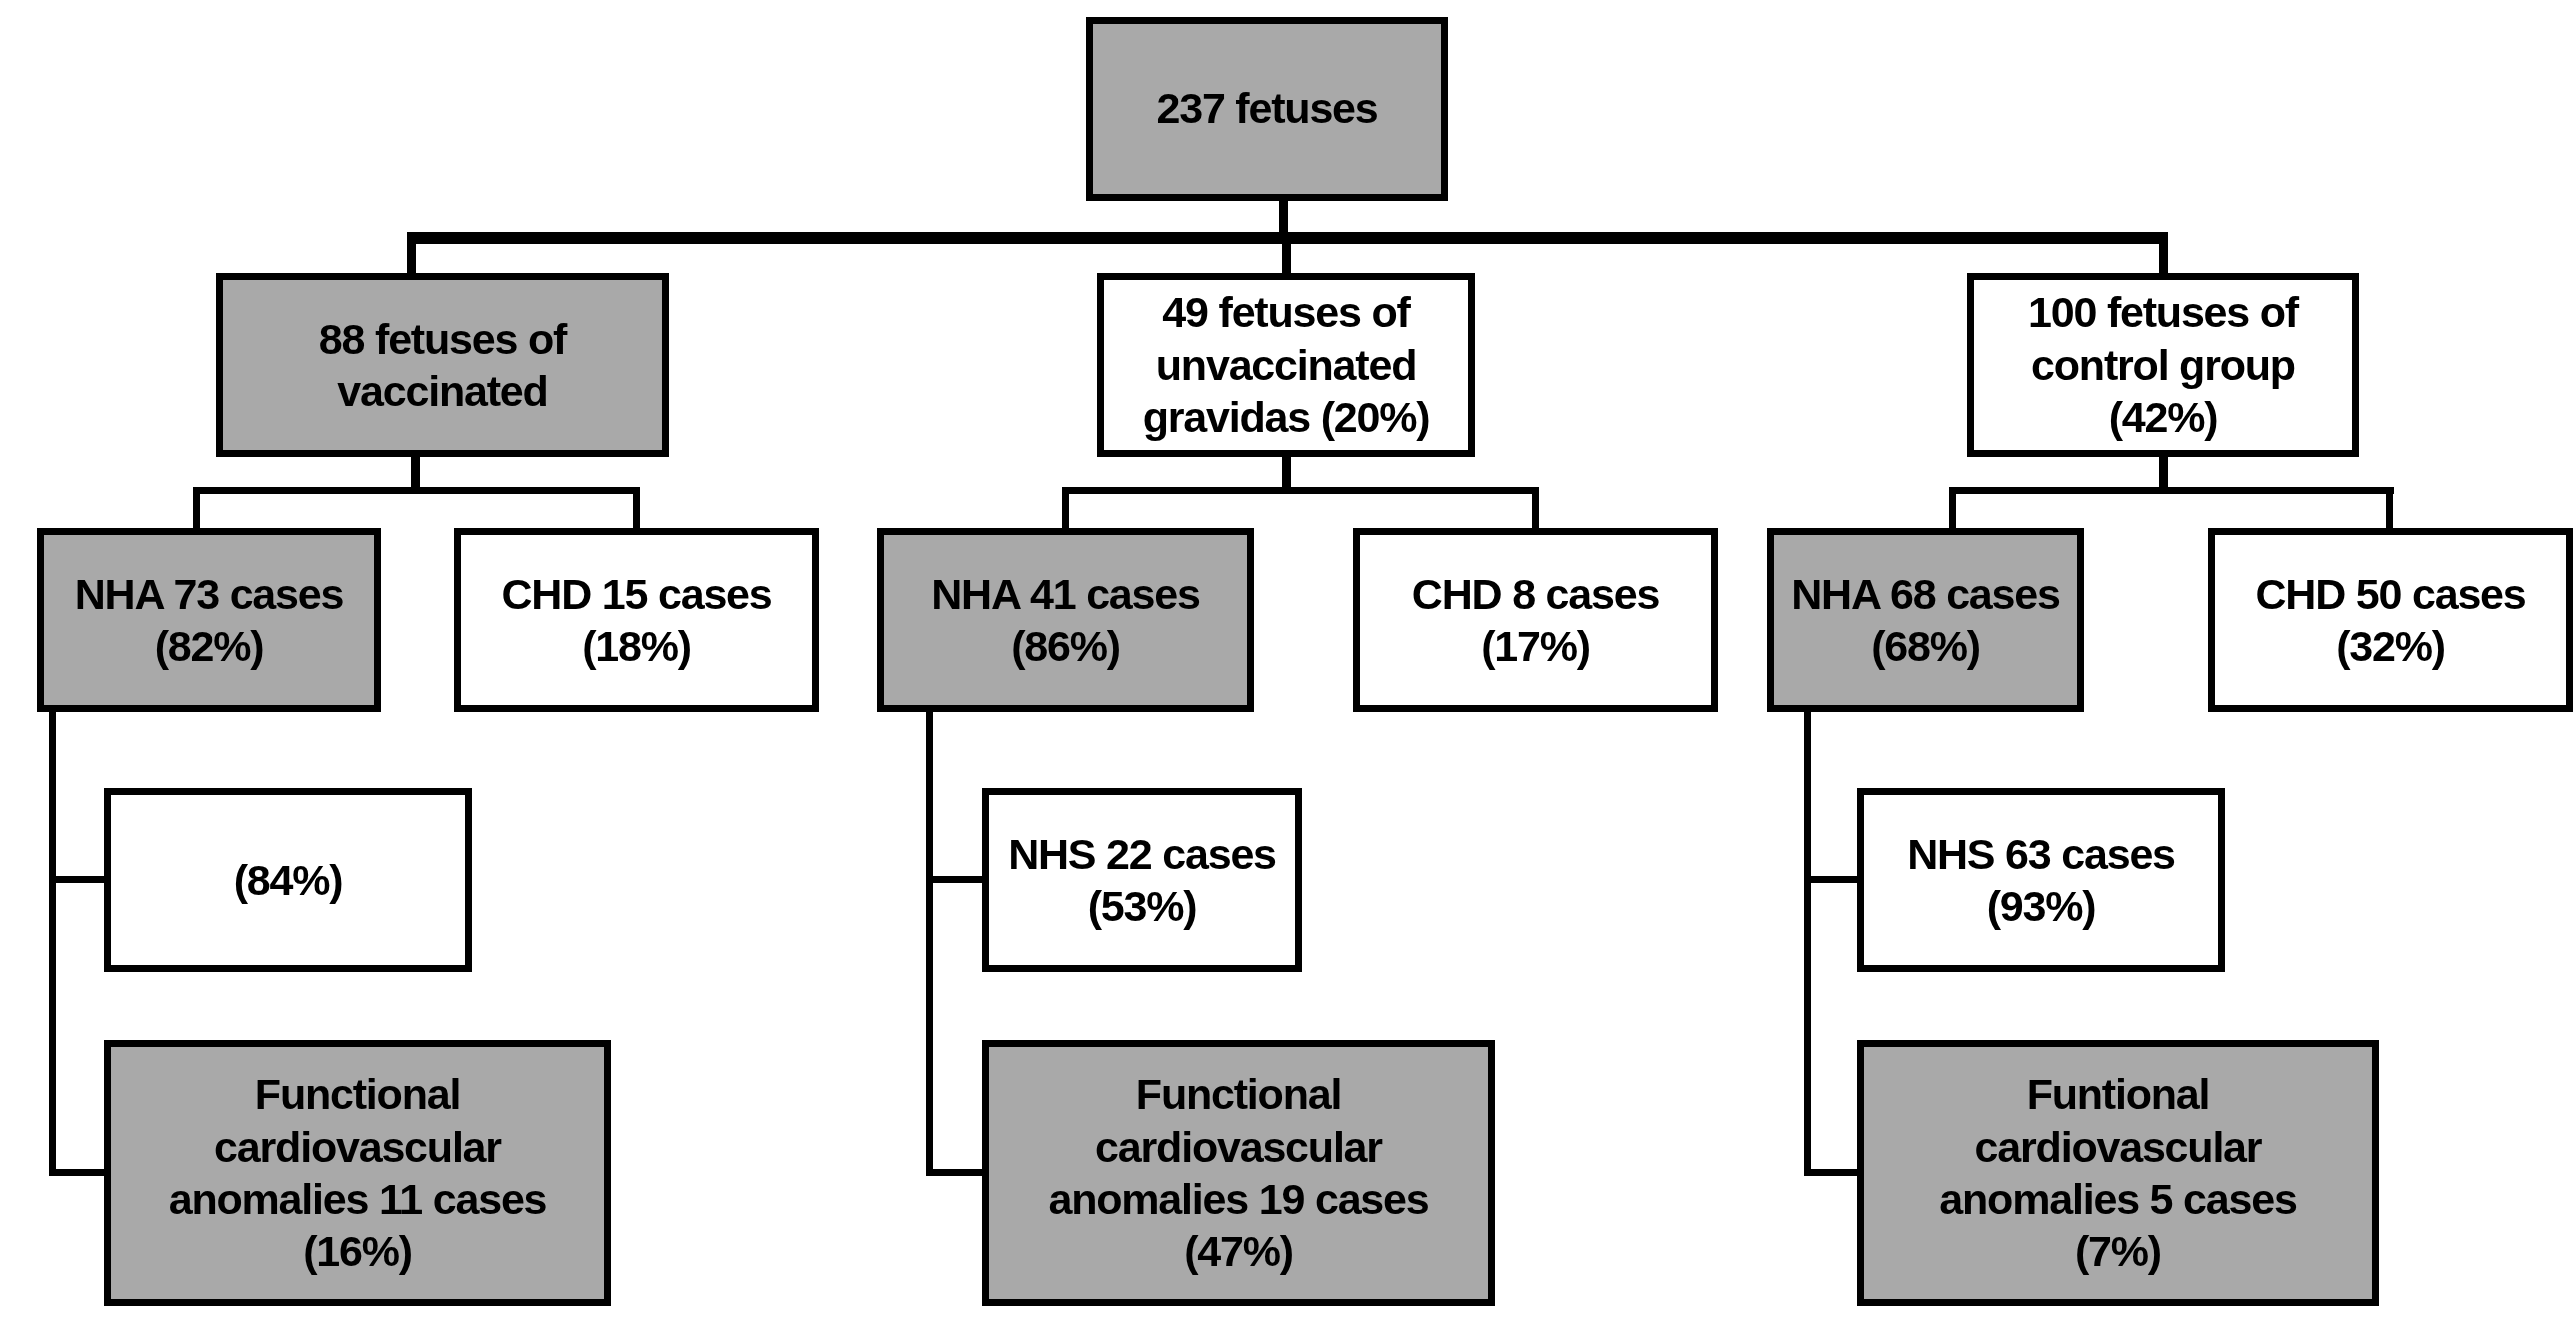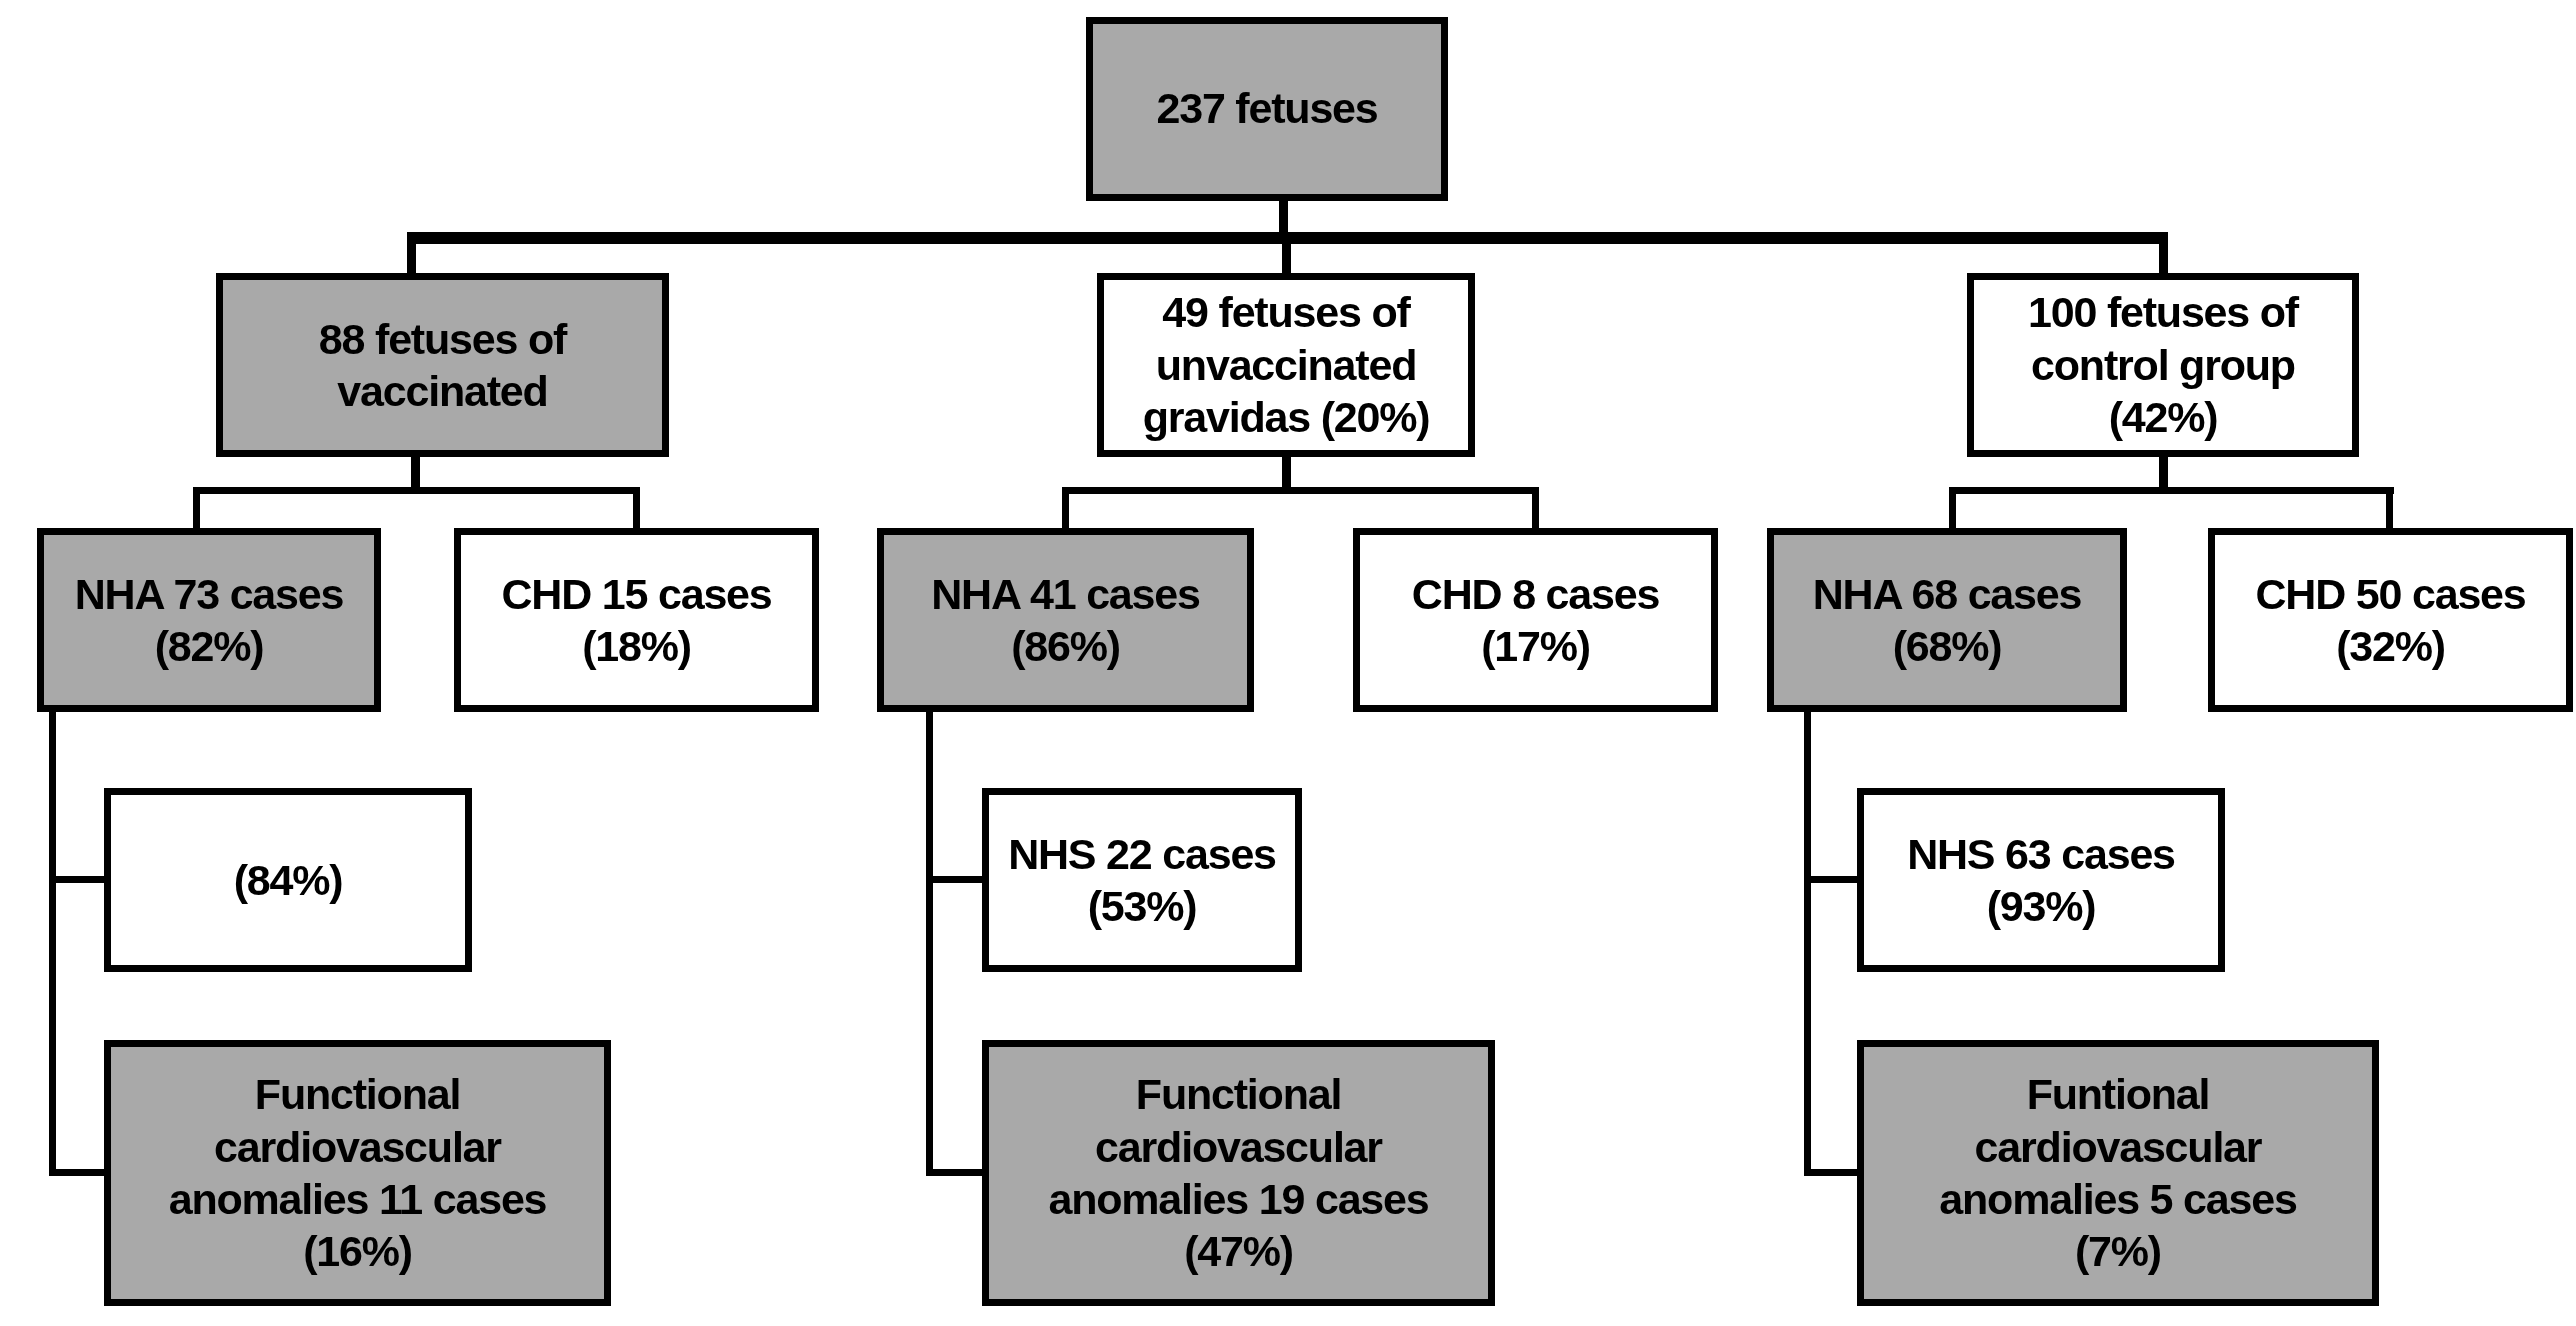--- a/index.html
+++ b/index.html
@@ -83,21 +83,21 @@
     <div class="line">(18%)</div>
   </div>
   <div class="box shaded" style="left: 877px; top: 528px; width: 377px; height: 184px; border-color: rgb(0, 0, 0);">
     <div class="line">NHA 41 cases</div>
     <div class="line">(86%)</div>
   </div>
   <div class="box" style="left: 1353px; top: 528px; width: 365px; height: 184px; border-color: rgb(0, 0, 0);">
     <div class="line">CHD 8 cases</div>
     <div class="line">(17%)</div>
   </div>
-  <div class="box shaded" style="left: 1767px; top: 528px; width: 360px; height: 184px; border-color: rgb(0, 0, 0);">
+  <div class="box shaded" style="left: 1767px; top: 528px; width: 317px; height: 184px; border-color: rgb(0, 0, 0);">
     <div class="line">NHA 68 cases</div>
     <div class="line">(68%)</div>
   </div>
   <div class="box" style="left: 2208px; top: 528px; width: 365px; height: 184px; border-color: rgb(0, 0, 0);">
     <div class="line">CHD 50 cases</div>
     <div class="line">(32%)</div>
   </div>
 
   <div class="conn" style="left: 49px; top: 708px; width: 7.4px; height: 468px; background: rgb(0, 0, 0);"></div>
   <div class="conn" style="left: 49px; top: 876px; width: 62px; height: 7.4px; background: rgb(0, 0, 0);"></div>

